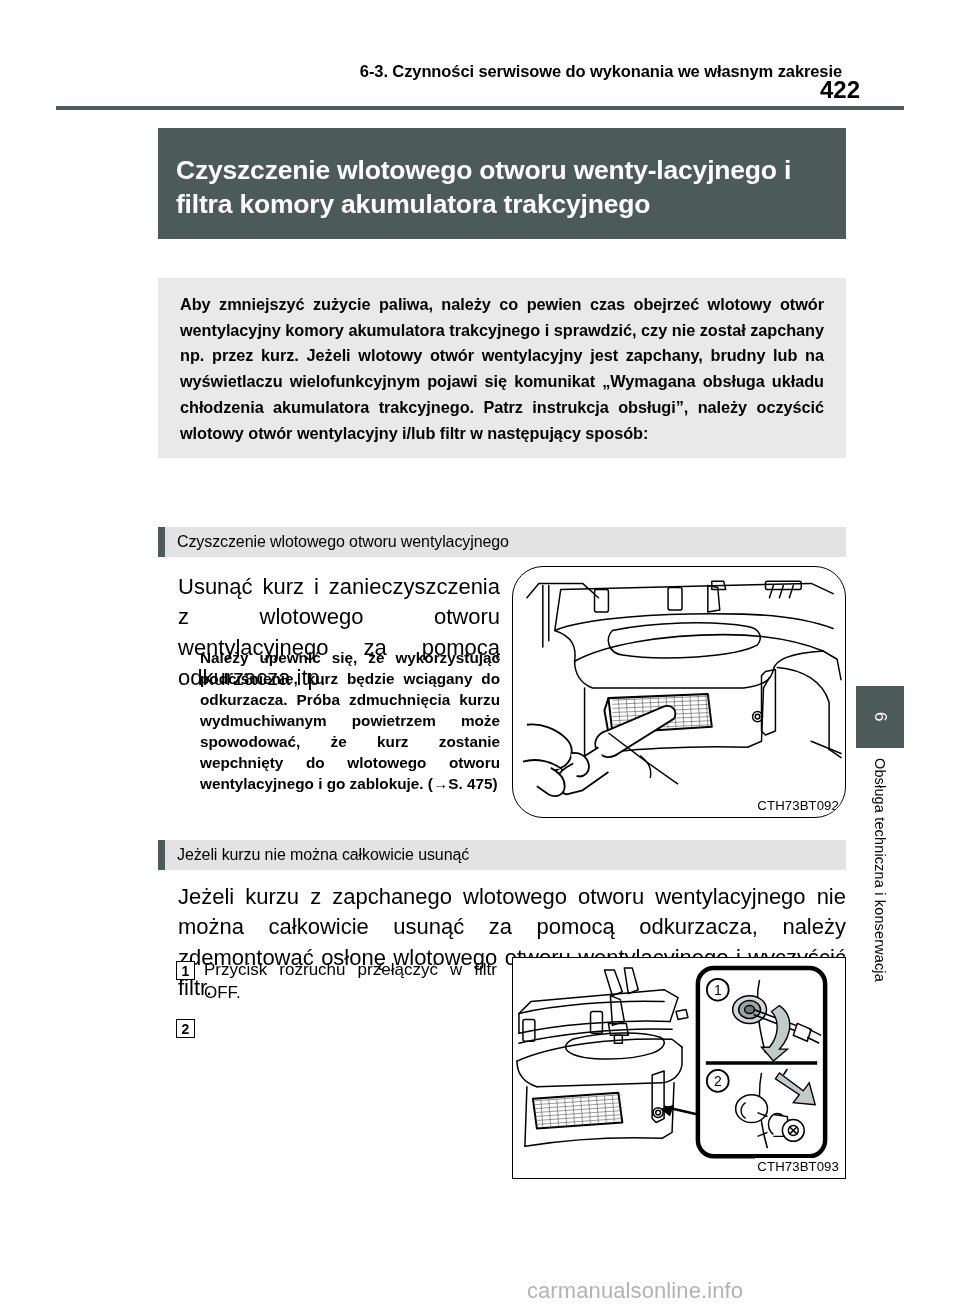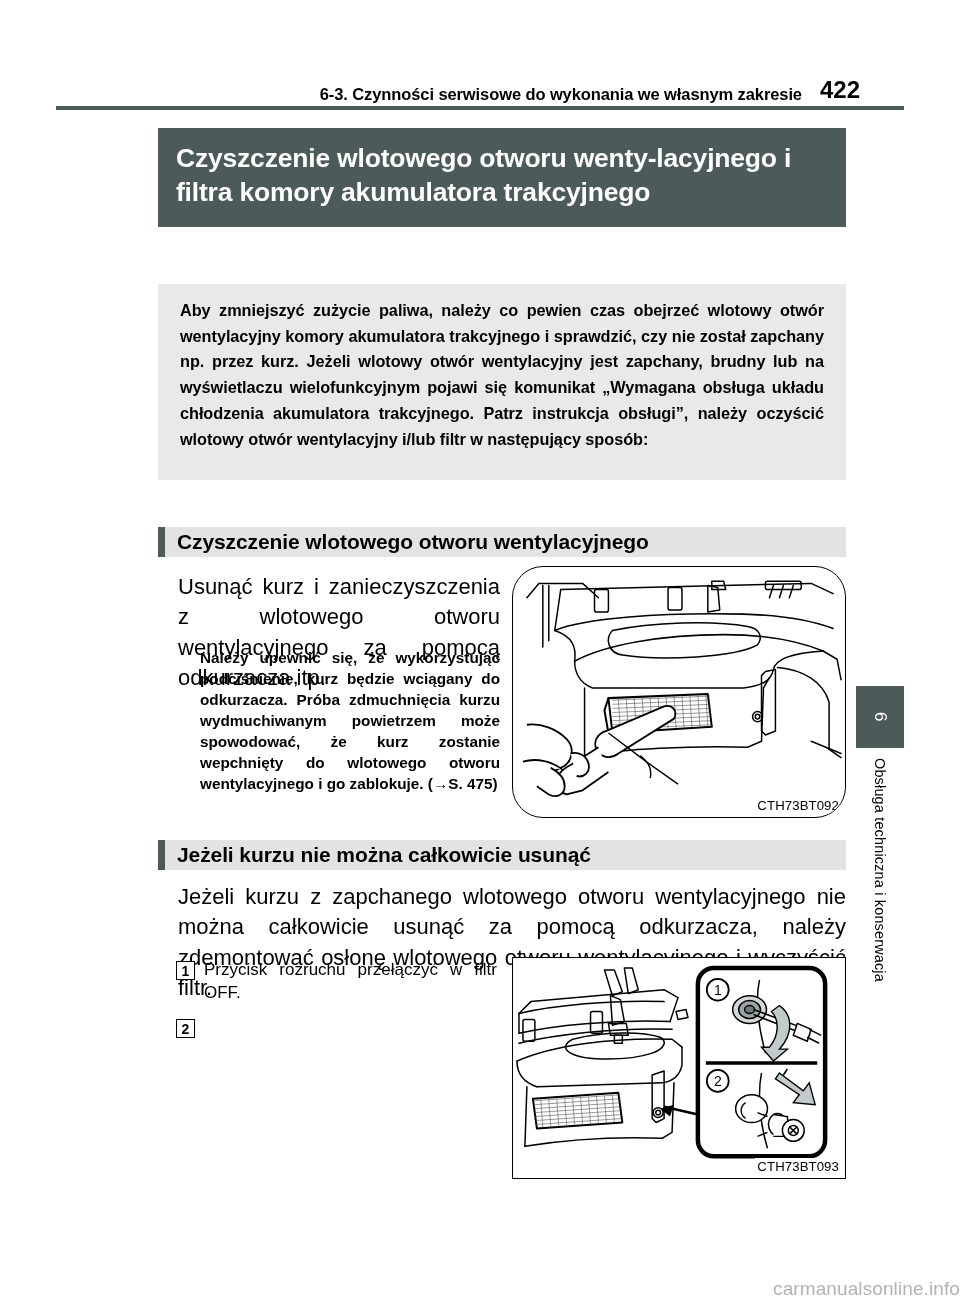--- a/index.html
+++ b/index.html
@@ -19,20 +19,21 @@
   
   .page-header {
     position: absolute;
     left: 158px;
     top: 68px;
     width: 702px;
     height: 34px;
     display: flex;
     align-items: flex-end;
     justify-content: flex-end;
+    flex-direction: column;
   }
   .header-title {
     font-size: 16.5px;
     font-weight: 700;
     letter-spacing: -0.1px;
     color: #000;
     line-height: 1;
     margin-right: 18px;
     white-space: nowrap;
   }
@@ -51,39 +52,39 @@
     background: #4c5a5a;
   }
 
   
   .title-banner {
     position: absolute;
     left: 158px;
     top: 128px;
     width: 688px;
     background: #4c5a5a;
-    padding: 13px 18px 17px 18px;
+    padding: 25px 18px 17px 18px;
     box-sizing: border-box;
   }
   .title-banner-text {
     color: #ffffff;
     font-size: 26.5px;
     font-weight: 700;
     line-height: 1.30;
     letter-spacing: -0.2px;
   }
 
   
   .intro-box {
     position: absolute;
     left: 158px;
-    top: 284px;
+    top: 278px;
     width: 688px;
     background: #e9e9e9;
-    padding: 14px 22px 28px 22px;
+    padding: 14px 22px 12px 22px;
     box-sizing: border-box;
   }
   .intro-text {
     font-size: 16.3px;
     font-weight: 700;
     line-height: 1.58;
     text-align: justify;
     text-justify: inter-word;
     letter-spacing: -0.05px;
   }
@@ -101,22 +102,22 @@
   }
   .section-head::before {
     content: "";
     display: block;
     width: 7px;
     height: 30px;
     background: #4c5a5a;
     flex: 0 0 auto;
   }
   .section-head-label {
-    font-size: 21px;
-    font-weight: 700;
+    font-size: 16px;
+    font-weight: 400;
     padding-left: 12px;
     letter-spacing: -0.1px;
   }
   #section-head-1 { top: 527px; }
   #section-head-2 { top: 840px; }
 
   
   .body-col {
     position: absolute;
     font-size: 22px;
@@ -257,22 +258,22 @@
     letter-spacing: 0.2px;
     white-space: nowrap;
   }
 
   
   .watermark {
     position: absolute;
     left: 0;
     top: 1278px;
     width: 960px;
-    text-align: right;
-    font-size: 19px;
+    text-align: center;
+    font-size: 22px;
     color: #b3b3b3;
     letter-spacing: 0.1px;
   }
   .watermark-inner { padding-left: 310px; }
 </style>
 </head>
 <body>
 
 <div class="page-header">
   <div class="header-title">6-3. Czynności serwisowe do wykonania we własnym zakresie</div>

